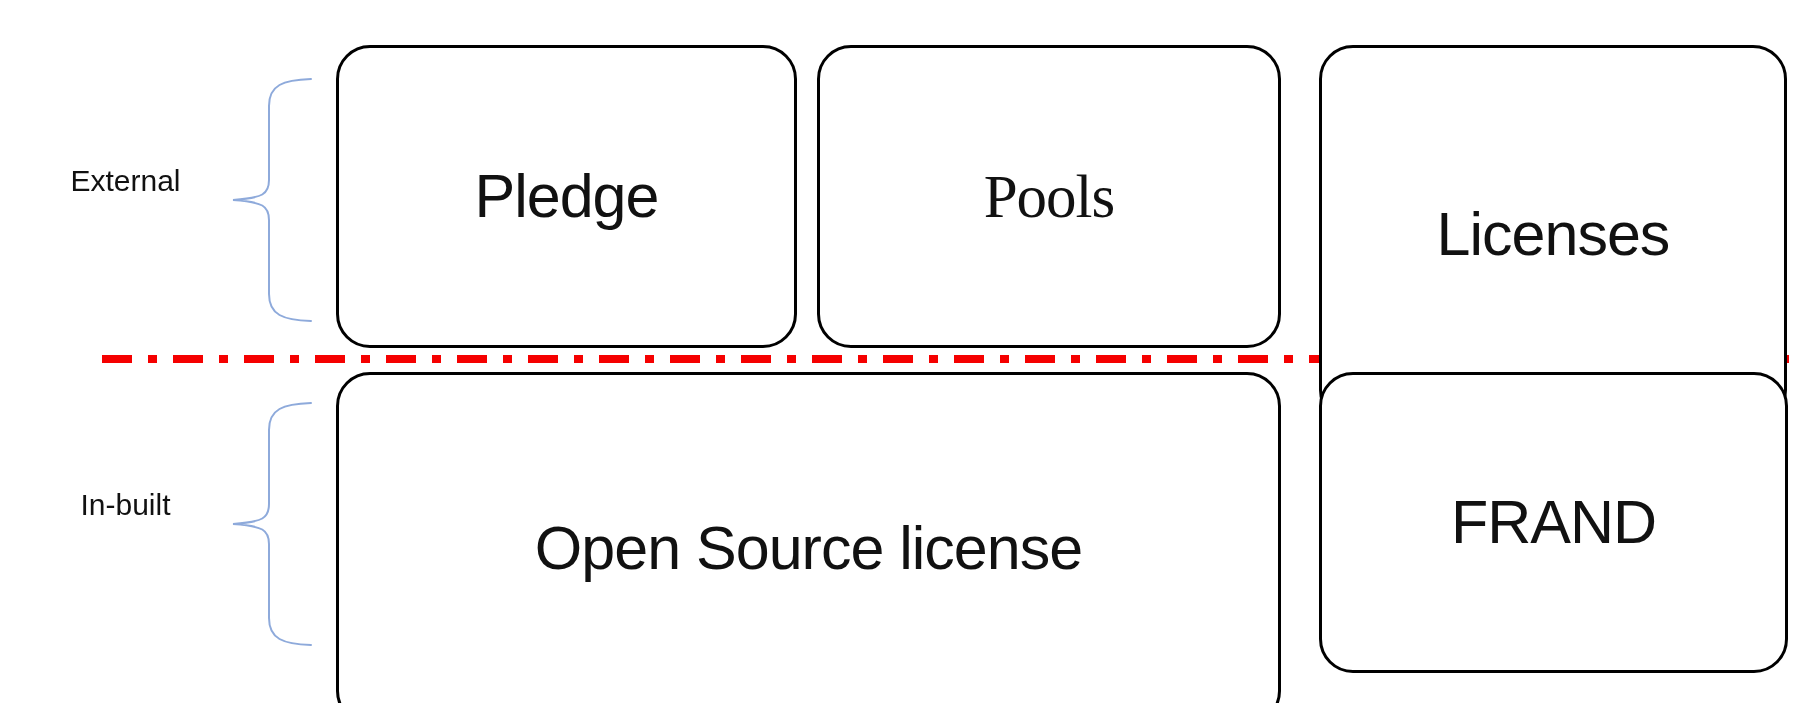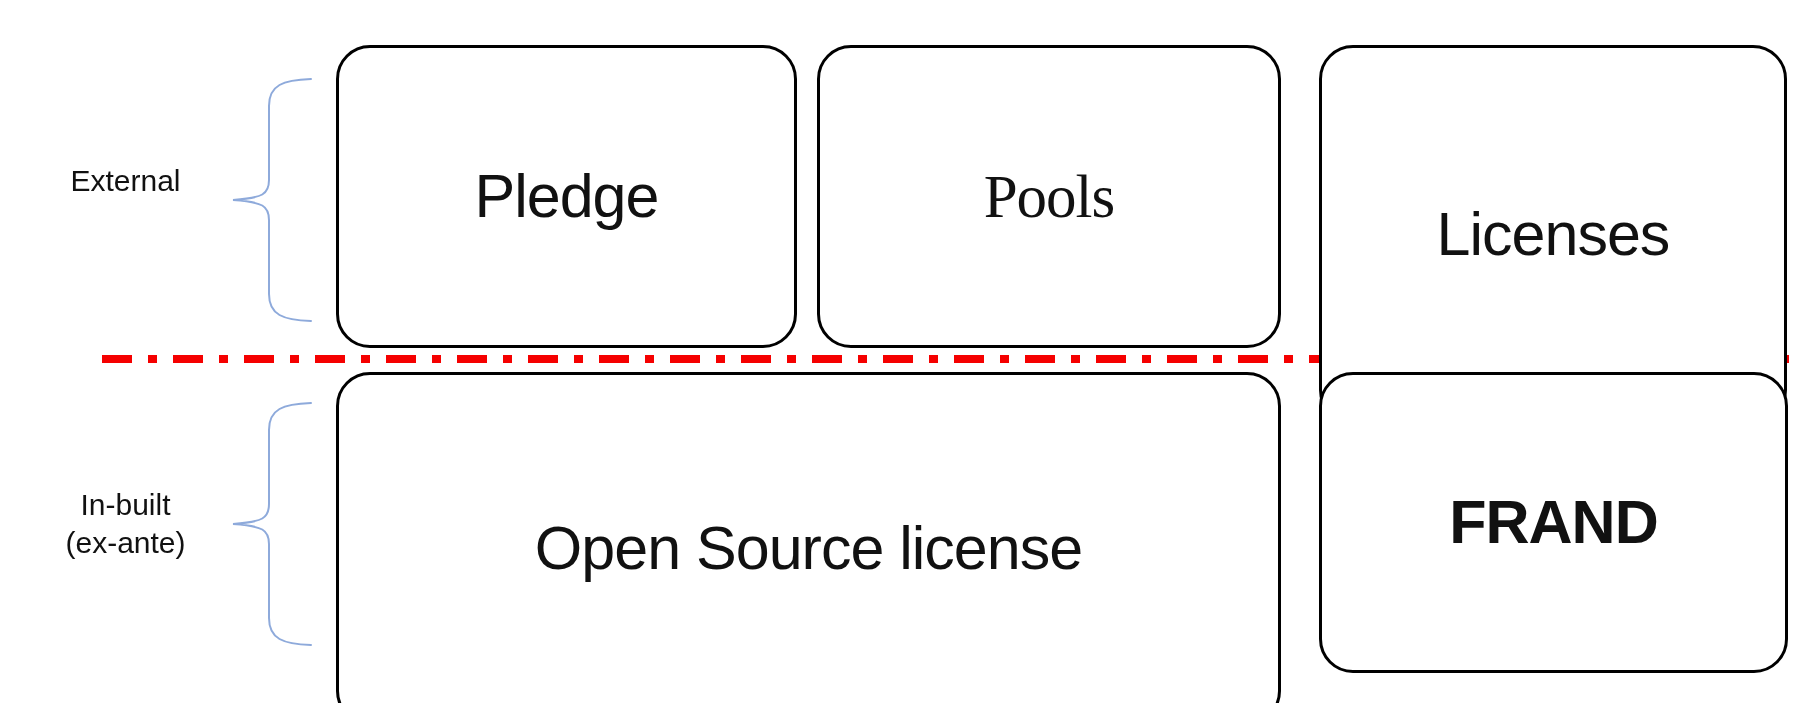--- a/index.html
+++ b/index.html
@@ -29,21 +29,21 @@
     font-size: 61px;
     line-height: 1;
     color: var(--text, #111);
     white-space: nowrap;
     letter-spacing: -1px;
   }
   .box-pledge   { left: 336px;  top: 45px;  width: 461px; height: 303px; }
   .box-pools    { left: 817px;  top: 45px;  width: 464px; height: 303px; font-family: Liberation Serif, serif; }
   .box-licenses { left: 1319px; top: 45px;  width: 468px; height: 379px; }
   .box-osl      { left: 336px;  top: 372px; width: 945px; height: 353px; }
-  .box-frand    { left: 1319px; top: 372px; width: 469px; height: 301px; font-weight: bold; }
+  .box-frand    { left: 1319px; top: 372px; width: 469px; height: 301px; }
 
   .group-label {
     position: absolute;
     left: 18px;
     width: 215px;
     text-align: center;
     font-size: 30px;
     line-height: 38px;
     color: var(--text, #111);
   }
@@ -78,21 +78,20 @@
              L 269 504 C 269 518 263 522 233 524
              C 263 526 269 530 269 544
              L 269 618 C 269 639 283 644 311 645" fill="none" style="stroke: var(--brace, #8EAADB);" stroke-width="2" stroke-linecap="round"></path>
   </svg>
 
   <div class="group-label group-label-external">
     <span>External</span>
   </div>
   <div class="group-label group-label-inbuilt">
     <span>In-built</span>
-    <span>(ex-ante)</span>
   </div>
 
   <div class="box box-pledge">
     <span class="box-label">Pledge</span>
   </div>
   <div class="box box-pools">
     <span class="box-label">Pools</span>
   </div>
   <div class="box box-licenses">
     <span class="box-label">Licenses</span>

